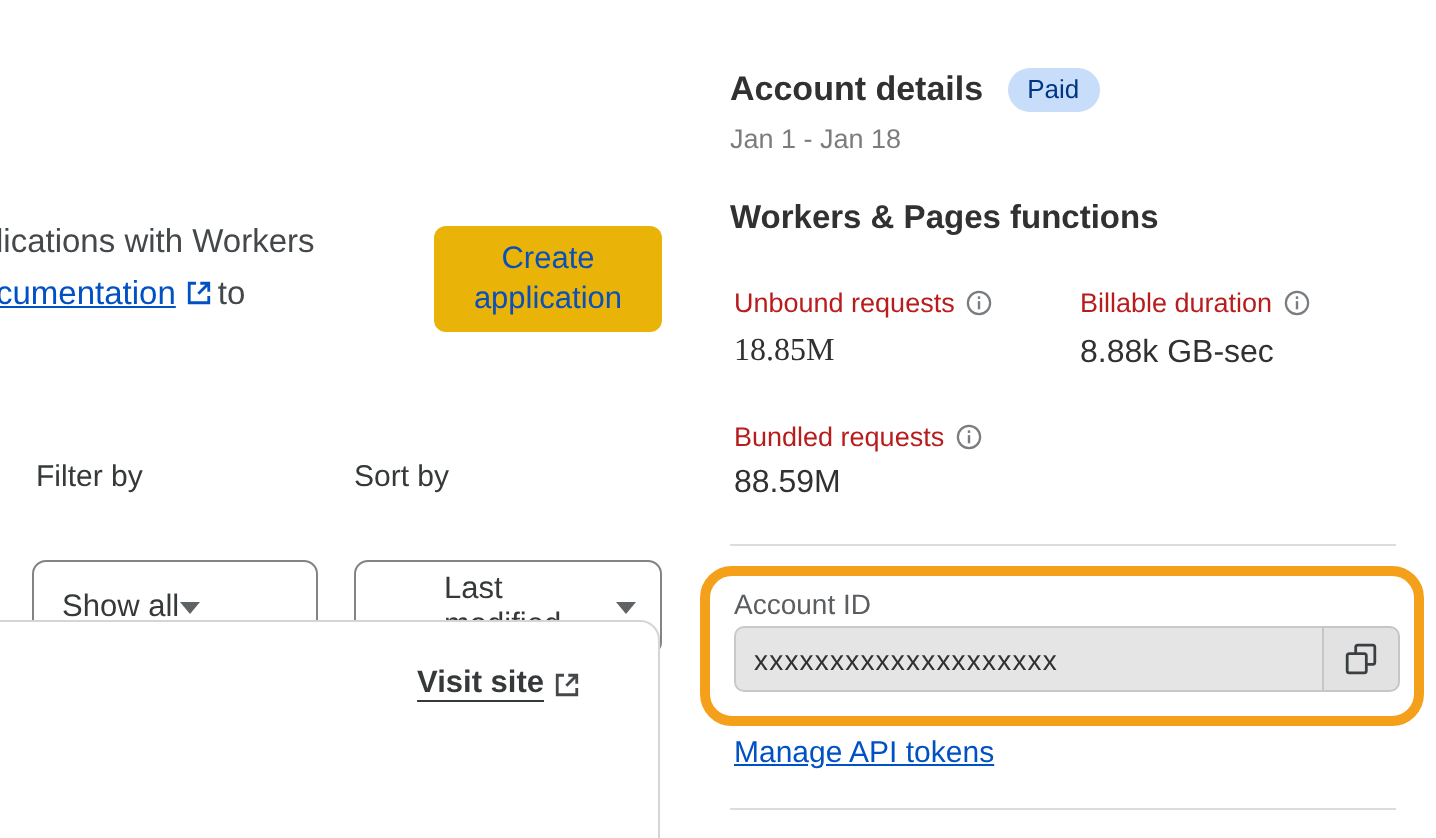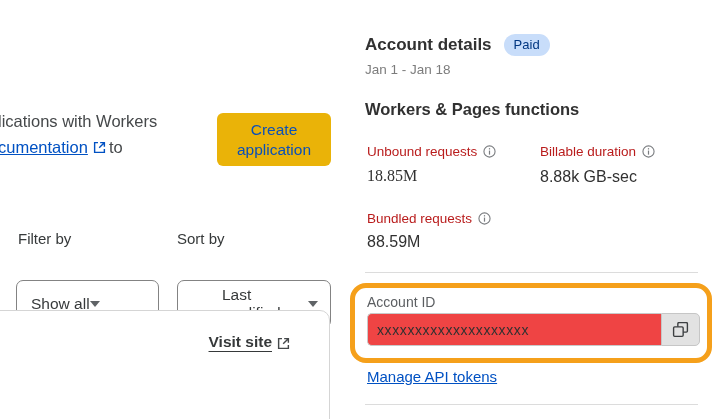--- a/index.html
+++ b/index.html
@@ -63,21 +63,21 @@
   .divider { left:365px; width:333px; height:1px; background:#dcdcdc; }
   .div1 { top:272px; } .div2 { top:404px; }
 
   .highlight-ring {
     left:350px; top:283px; width:362px; height:80px;
     border:5px solid #f5a01b; border-radius:16px; pointer-events:none;
   }
   .acctid-label { left:367px; top:294px; font-size:14px; color:#5b5e61; }
   .acctid-group { left:367px; top:313px; width:333px; height:33px; display:flex; }
   .acctid-input {
-    flex:1; min-width:0; background:#ef4444; border:1px solid #c9c9c9; border-right:none;
+    flex:1; min-width:0; background:#e5e5e5; border:1px solid #c9c9c9; border-right:none;
     border-radius:5px 0 0 5px; padding:0 9px; font-family:inherit;
     font-size:14px; color:#313131; letter-spacing:0.6px;
   }
   .copy-btn {
     width:39px; background:#e2e2e2; border:1px solid #c6c6c6;
     border-radius:0 5px 5px 0; cursor:pointer;
     display:flex; align-items:center; justify-content:center; color:#3c3f41;
   }
   .copy-btn svg { width:17px; height:17px; }
   .manage-link { left:367px; top:368px; font-size:15px; color:#0051c3; text-decoration:underline; cursor:pointer; }

